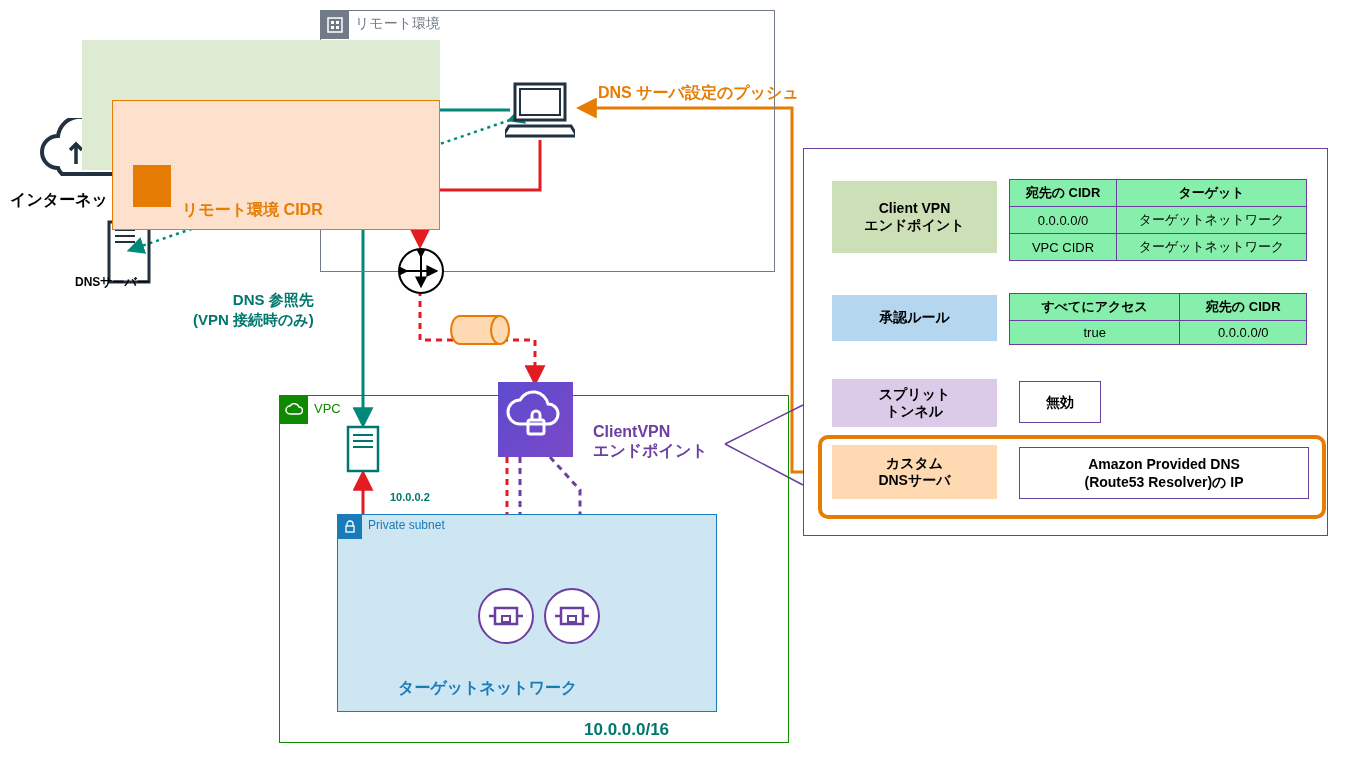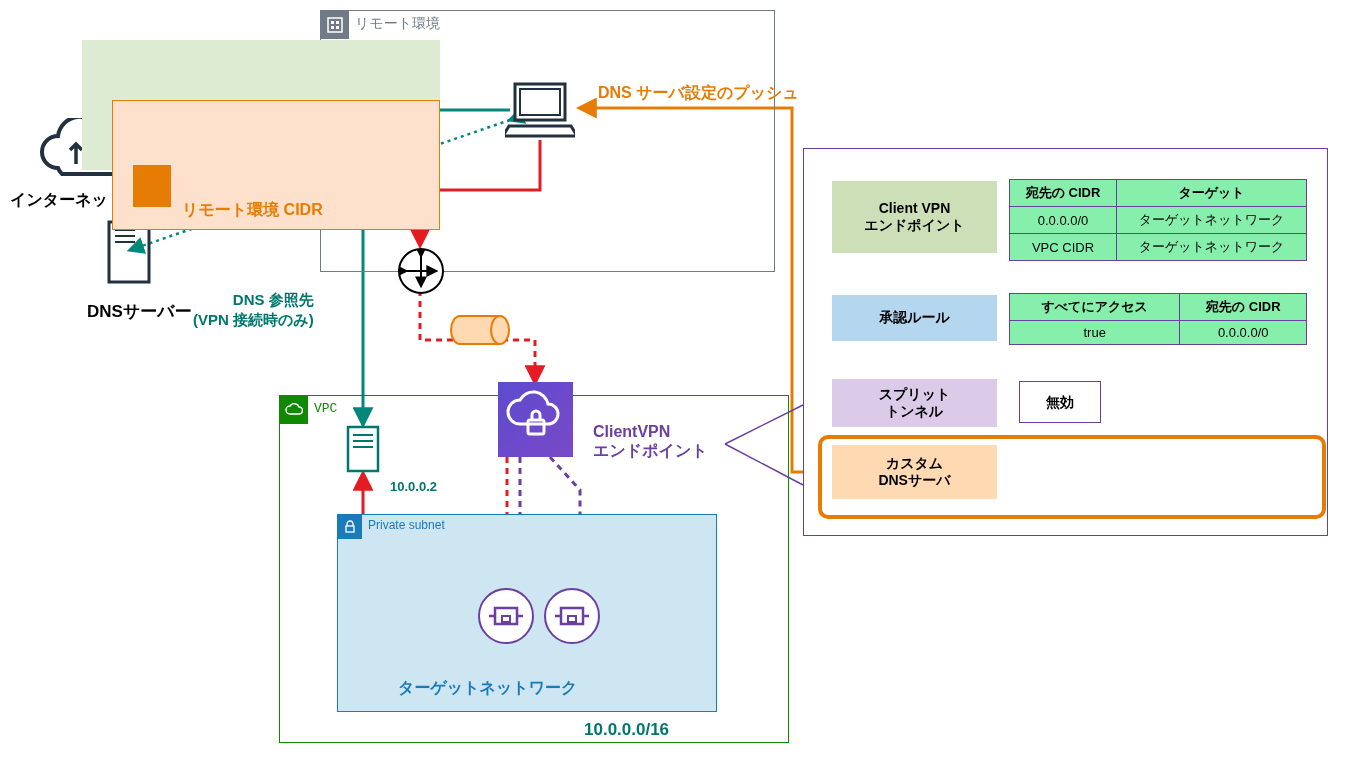--- a/index.html
+++ b/index.html
@@ -53,60 +53,60 @@
   .cross-circle::before, .cross-circle::after {
     content:""; position:absolute; background:#000;
   }
   .cross-circle.arrow-h::before { left:6px; right:6px; top:50%; height:2px; margin-top:-1px;}
   .cross-circle.arrow-h::after  { top:6px; bottom:6px; left:50%; width:2px; margin-left:-1px;}
 
   .internet-label {
     position:absolute; left:10px; top:190px; font-size:16px; font-weight:bold;
   }
   .dns-server-label {
-    position:absolute; left:75px; top:300px; font-size:17px; font-weight:bold;margin-left:12px;
+    position:absolute; left:75px; top:274px; font-size:12px; font-weight:bold;
   }
 
   .dns-push-label {
     position:absolute; left:598px; top:83px; font-size:16px; font-weight:bold; color:#e77c05;
   }
   .dns-ref-label {
     position:absolute; left:193px; top:290px; font-size:15px; font-weight:bold; color:#00776d; text-align:right; line-height:1.3;
   }
 
   .vpc-box {
     left:279px; top:395px; width:510px; height:348px;
     border:1px solid #0f8a00;
   }
   .vpc-title-icon {
     position:absolute; left:0; top:0; width:28px; height:28px;
     background:#0f8a00; display:flex; align-items:center; justify-content:center;
   }
   .vpc-title-text {
-    position:absolute; left:34px; top:5px; font-size:13px; color:#0f8a00;font-family:Liberation Mono, monospace;
+    position:absolute; left:34px; top:5px; font-size:13px; color:#0f8a00;
   }
   .vpc-cidr-label {
     position:absolute; left:584px; top:720px; font-size:17px; font-weight:bold; color:#00776d;
   }
   .private-subnet {
     position:absolute; left:337px; top:514px; width:378px; height:196px;
     background:#cee5f2; border:1px solid #1a7bb9;
   }
   .subnet-title-icon {
     position:absolute; left:0; top:0; width:24px; height:24px;
     background:#1a7bb9; display:flex; align-items:center; justify-content:center;
   }
   .subnet-title-text {
     position:absolute; left:30px; top:3px; font-size:12px; color:#1a7bb9;
   }
   .target-net-label {
     position:absolute; left:398px; top:678px; font-size:16px; font-weight:bold; color:#1a7bb9;
   }
   .resolver-ip {
-    position:absolute; left:390px; top:479px; font-size:13px; font-weight:bold; color:#00776d;
+    position:absolute; left:390px; top:491px; font-size:11px; font-weight:bold; color:#00776d;
   }
 
   .vpn-endpoint-label {
     position:absolute; left:593px; top:422px; font-size:16px; font-weight:bold; color:#6b3fa0; line-height:1.2;
   }
 
   .eni-circle {
     width:52px; height:52px; border:2.5px solid #6b3fa0; border-radius:50%;
     display:flex; align-items:center; justify-content:center; background:#fff;
     position:absolute;
@@ -345,17 +345,21 @@
     <div class="panel-row-label st-label">
       <div><span>スプリット</span><br>
            <span>トンネル</span></div>
     </div>
     <div class="value-box" style="left:215px; top:232px; width:80px; height:40px;">無効</div>
 
     <div class="panel-row-label cd-label">
       <div><span>カスタム</span><br>
            <span>DNSサーバ</span></div>
     </div>
+    <div class="value-box" style="left:215px; top:298px; width:288px; height:50px;">
+      <div><span>Amazon Provided DNS</span><br>
+           <span>(Route53 Resolver)の IP</span></div>
+    </div>
 
     <div class="highlight-frame" style="left:14px; top:286px; width:500px; height:76px;"></div>
   </div>
 
 </div>
 
 </body></html>

